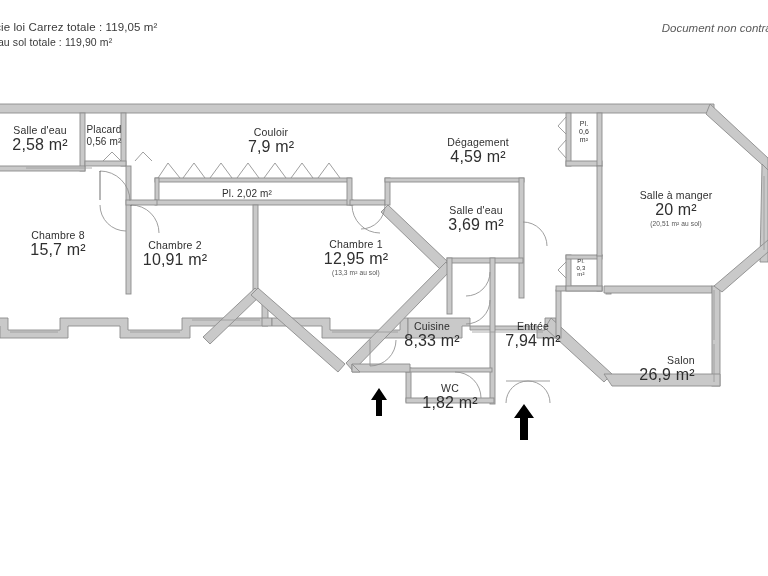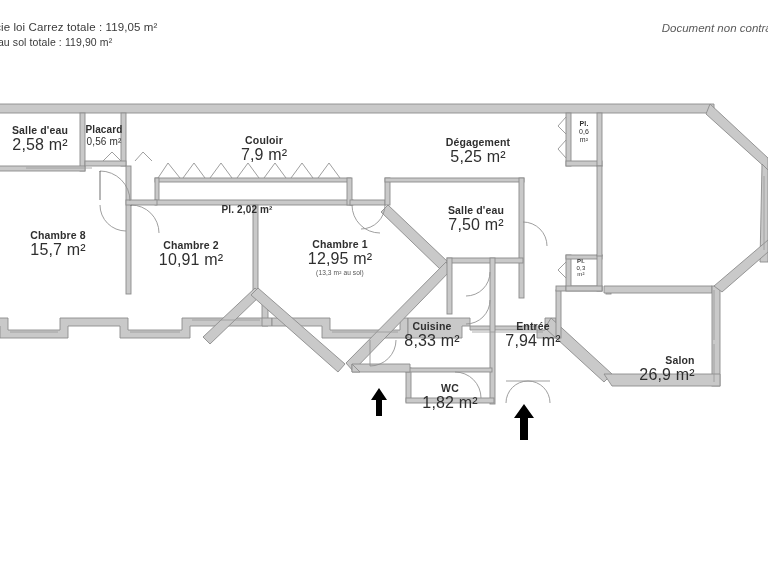--- a/index.html
+++ b/index.html
@@ -20,21 +20,21 @@
   .hdr-left .l2{font-size:10.5px;letter-spacing:.1px;color:#3a3a3a;line-height:14px;white-space:nowrap;}
   .hdr-right{position:absolute;right:-28px;top:22px;font-size:11.5px;font-style:italic;color:#5a5a5a;white-space:nowrap;}
 
   
   #plan{position:absolute;left:0;top:0;width:768px;height:576px;}
   #plan svg{display:block;}
 
   
   .lbl{position:absolute;text-align:center;color:#2f2f2f;line-height:1.18;
        white-space:nowrap;pointer-events:none;}
-  .lbl .nm{font-size:10.5px;letter-spacing:.15px;display:block;font-weight:bold;}
+  .lbl .nm{font-size:10.5px;letter-spacing:.15px;display:block;}
   .lbl .ar{font-size:16px;letter-spacing:.15px;display:block;}
   .lbl .sub{font-size:6.6px;letter-spacing:.1px;display:block;color:#555;}
   .lbl.sm .nm,.lbl.sm .ar{font-size:10px;}
   .lbl.xs .nm,.lbl.xs .ar{font-size:7px;line-height:1.12;}
   .lbl.tiny .nm,.lbl.tiny .ar{font-size:6px;line-height:1.1;}
   .lbl.blur2{filter:blur(.55px);}
 </style>
 </head>
 <body>
 
@@ -218,62 +218,67 @@
   <div class="lbl sm" style="left:104px;top:124px;transform:translateX(-50%);">
     <span class="nm">Placard</span>
     <span class="ar">0,56 m²</span>
   </div>
 
   <div class="lbl" style="left:58px;top:229px;transform:translateX(-50%);">
     <span class="nm">Chambre 8</span>
     <span class="ar">15,7 m²</span>
   </div>
 
-  <div class="lbl" style="left:264px;top:126px;transform:translateX(-50%);margin-top:8px;">
+  <div class="lbl" style="left:271px;top:126px;transform:translateX(-50%);">
     <span class="nm">Couloir</span>
     <span class="ar">7,9 m²</span>
   </div>
 
-  <div class="lbl sm" style="left:247px;top:204px;transform:translateX(-50%);">
+  <div class="lbl sm" style="left:247px;top:188px;transform:translateX(-50%);">
     <span class="nm">Pl. 2,02 m²</span>
   </div>
 
-  <div class="lbl" style="left:191px;top:239px;transform:translateX(-50%);">
+  <div class="lbl" style="left:175px;top:239px;transform:translateX(-50%);">
     <span class="nm">Chambre 2</span>
     <span class="ar">10,91 m²</span>
   </div>
 
-  <div class="lbl blur2" style="left:340px;top:238px;transform:translateX(-50%);">
+  <div class="lbl blur2" style="left:356px;top:238px;transform:translateX(-50%);">
     <span class="nm">Chambre 1</span>
     <span class="ar">12,95 m²</span>
     <span class="sub">(13,3 m² au sol)</span>
   </div>
 
   <div class="lbl" style="left:478px;top:136px;transform:translateX(-50%);">
     <span class="nm">Dégagement</span>
-    <span class="ar">5,25 m²</span>
+    <span class="ar">4,59 m²</span>
   </div>
 
   <div class="lbl" style="left:476px;top:204px;transform:translateX(-50%);">
     <span class="nm">Salle d'eau</span>
-    <span class="ar">7,50 m²</span>
+    <span class="ar">3,69 m²</span>
   </div>
 
   <div class="lbl xs" style="left:584px;top:120px;transform:translateX(-50%);">
     <span class="nm">Pl.</span>
     <span class="ar">0,6</span>
     <span class="ar">m²</span>
   </div>
 
   <div class="lbl tiny" style="left:581px;top:258px;transform:translateX(-50%);">
     <span class="nm">Pl.</span>
     <span class="ar">0,3</span>
     <span class="ar">m²</span>
   </div>
 
+  <div class="lbl" style="left:676px;top:189px;transform:translateX(-50%);">
+    <span class="nm">Salle à manger</span>
+    <span class="ar">20 m²</span>
+    <span class="sub">(20,51 m² au sol)</span>
+  </div>
 
   <div class="lbl" style="left:432px;top:320px;transform:translateX(-50%);text-align:center;">
     <span class="nm">Cuisine</span>
     <span class="ar">8,33 m²</span>
   </div>
 
   <div class="lbl" style="left:533px;top:320px;transform:translateX(-50%);">
     <span class="nm">Entrée</span>
     <span class="ar">7,94 m²</span>
   </div>

